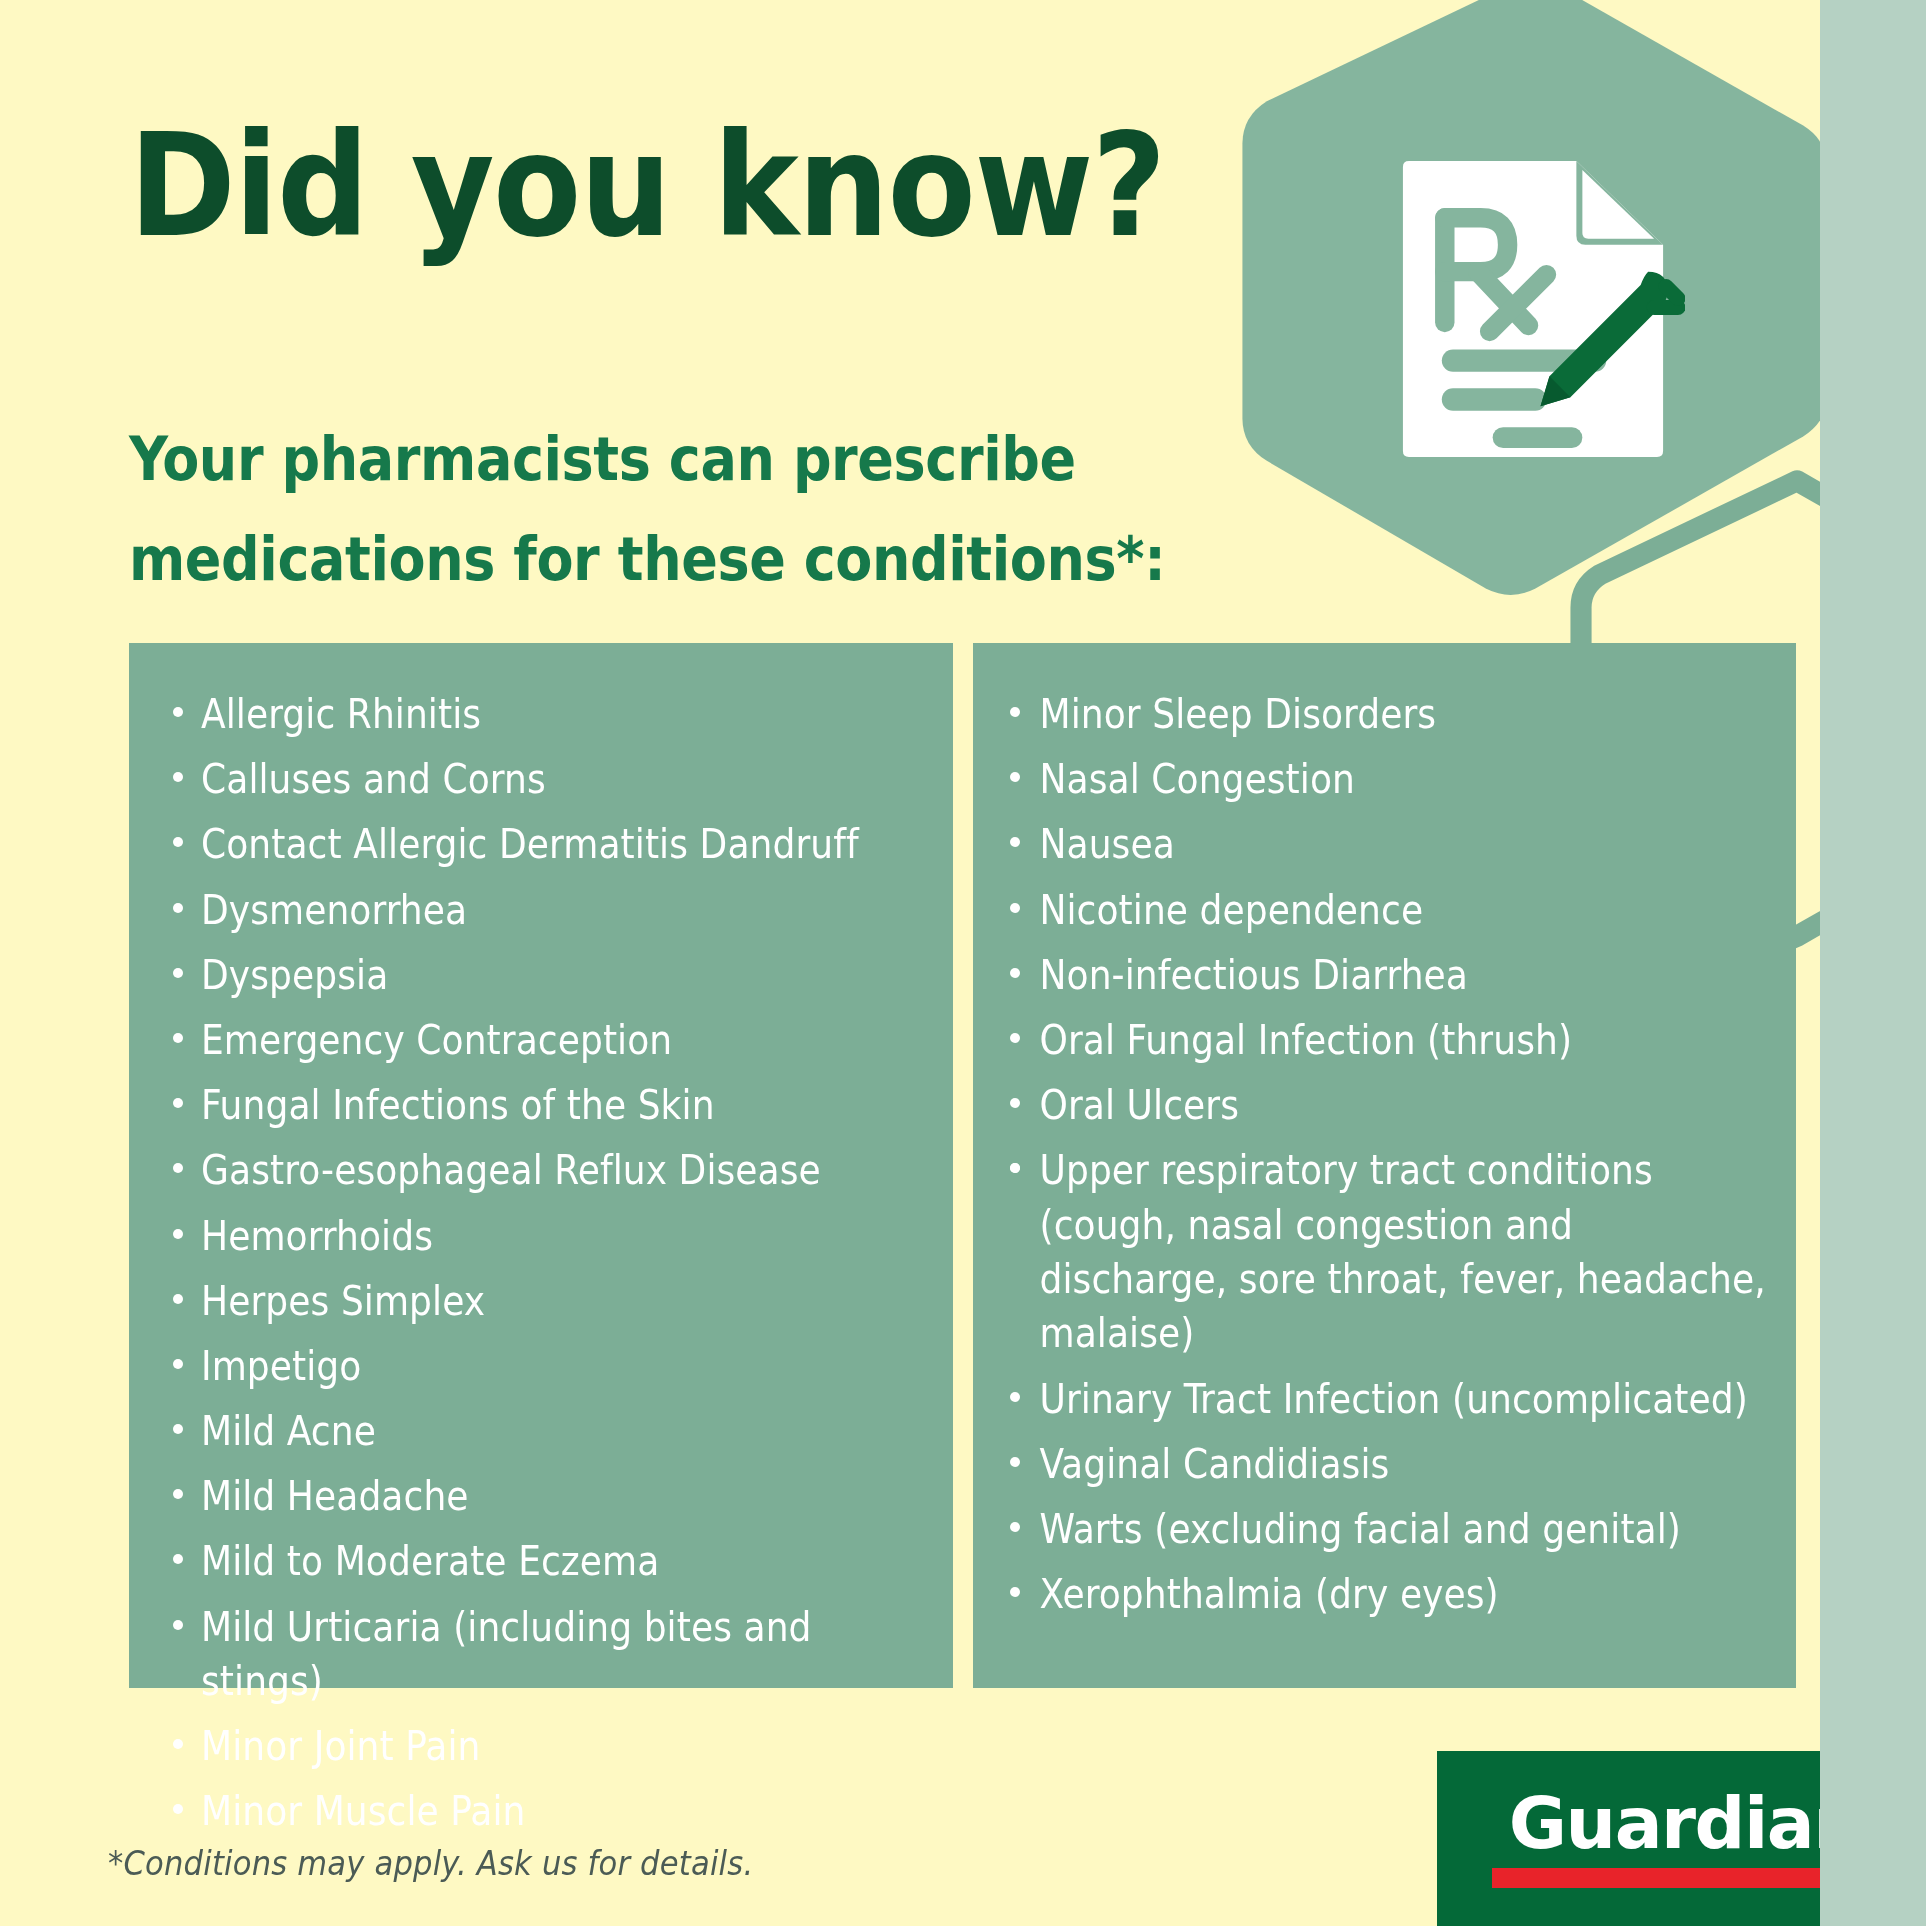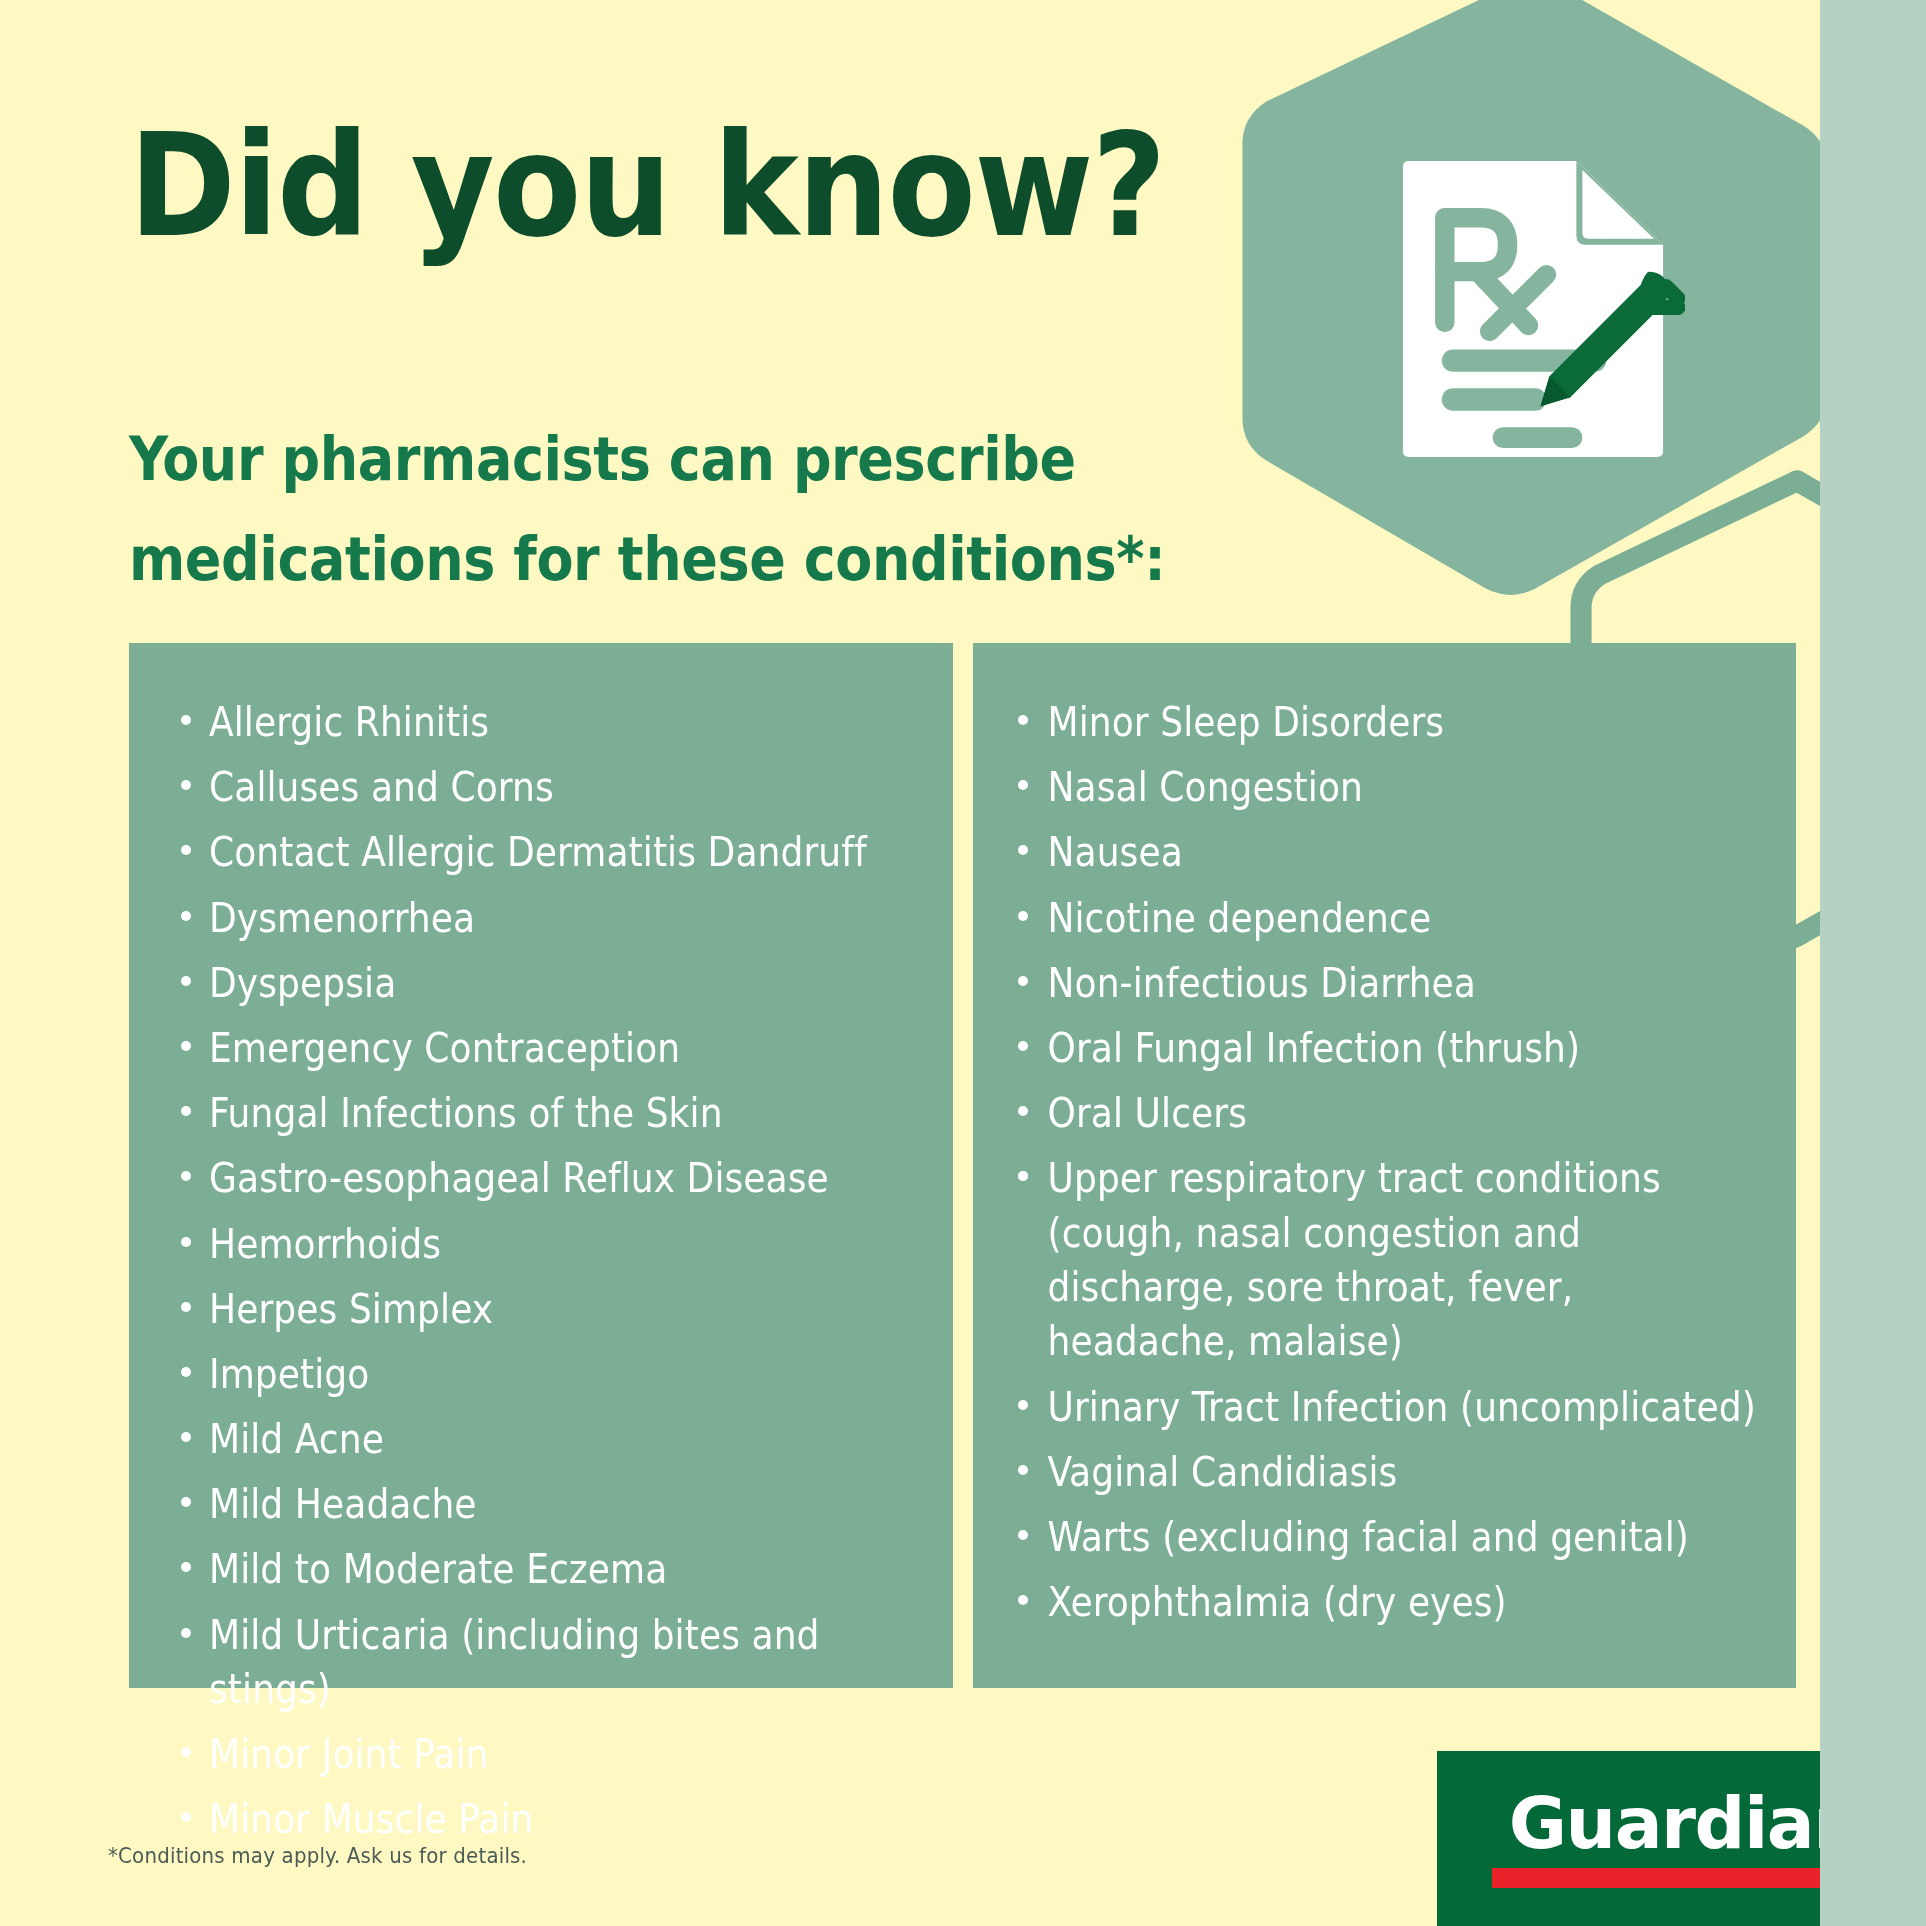--- a/index.html
+++ b/index.html
@@ -90,21 +90,21 @@
     background: #7cae96;
     box-sizing: border-box;
     padding: 40px 23px 31px 23px;
     position: relative;
   }
   #panel-left { width: 824px; }
   #panel-right { width: 824px; }
 
   ul.cond-list {
     list-style: none;
-    margin: 12px;
+    margin: 4px;
     padding: 0;
   }
   ul.cond-list li {
     position: relative;
     color: #ffffff;
     font-size: 40px;
     line-height: 1.36;
     padding-left: 40px;
     margin-bottom: 10.8px;
     letter-spacing: 0.1px;
@@ -119,23 +119,24 @@
     background: #ffffff;
   }
   #panel-left ul.cond-list li { padding-left: 45px; }
   #panel-left ul.cond-list li .bullet { left: 17px; }
 
   
   #footnote {
     position: absolute;
     left: 108px;
     top: 1843px;
-    font-size: 22px;
+    font-size: 34px;
     color: #4b5b55;
     letter-spacing: 0.2px;
+    font-style: italic;
   }
 
   
   #logo-block {
     position: absolute;
     left: 1437px;
     top: 1751px;
     width: 489px;
     height: 176px;
     background: #046938;

